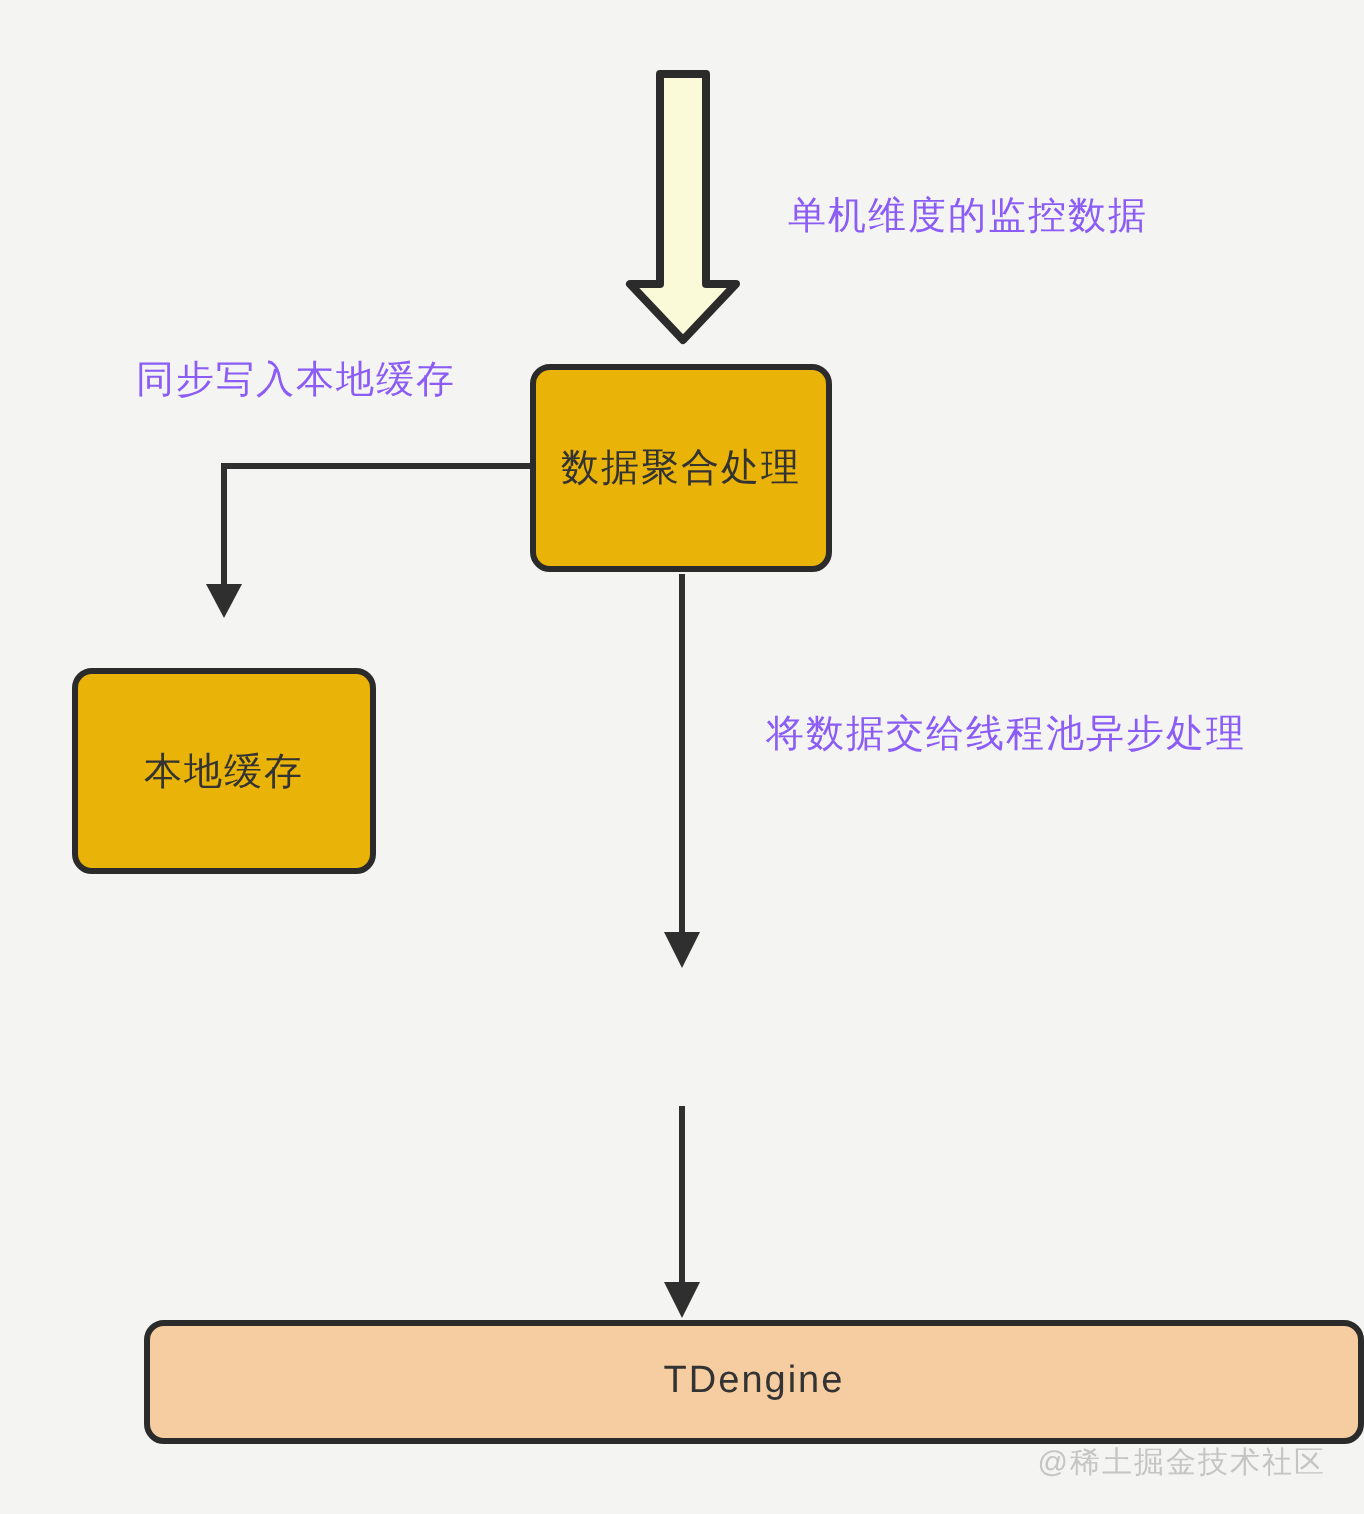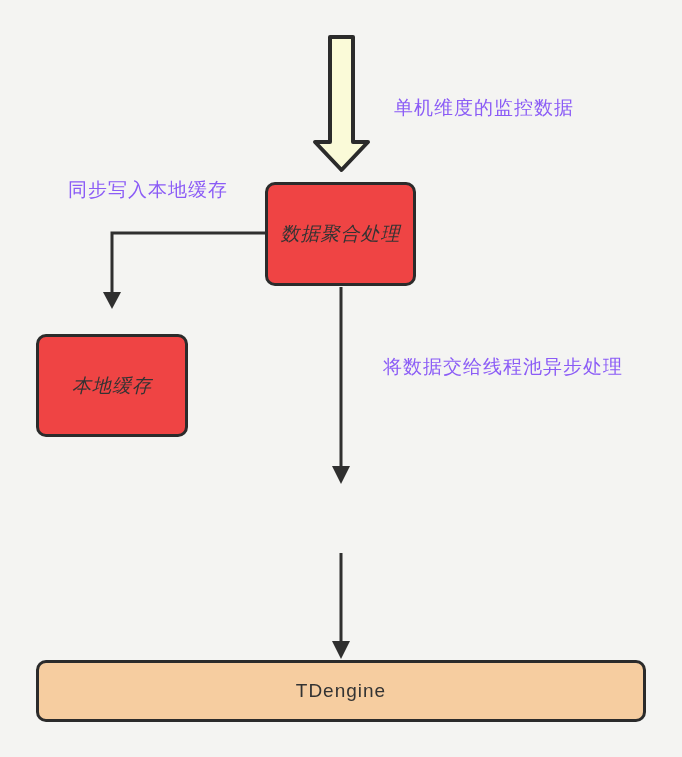--- a/index.html
+++ b/index.html
@@ -29,25 +29,25 @@
     border: 3px solid #2b2b2b;
     border-radius: 10px;
     display: flex;
     align-items: center;
     justify-content: center;
     font-size: 19px;
     color: #333333;
     letter-spacing: 1px;
   }
   .node-purple {
-    background: #ef4444;
-    font-style: italic;
+    background: #eab308;
   }
   .node-orange {
     background: #f6cda0;
+    margin-left: 36px;
   }
   .node-aggregation {
     left: 265px;
     top: 182px;
     width: 151px;
     height: 104px;
   }
   .node-local-cache {
     left: 36px;
     top: 310px;
@@ -129,14 +129,15 @@
 
   <div class="flow-label label-sync">同步写入本地缓存</div>
 
   <div class="node node-purple node-aggregation">数据聚合处理</div>
 
   <div class="node node-purple node-local-cache">本地缓存</div>
 
 
   <div class="node node-orange node-tdengine">TDengine</div>
 
+  <div class="watermark">@稀土掘金技术社区</div>
 
 </div>
 
 </body></html>

